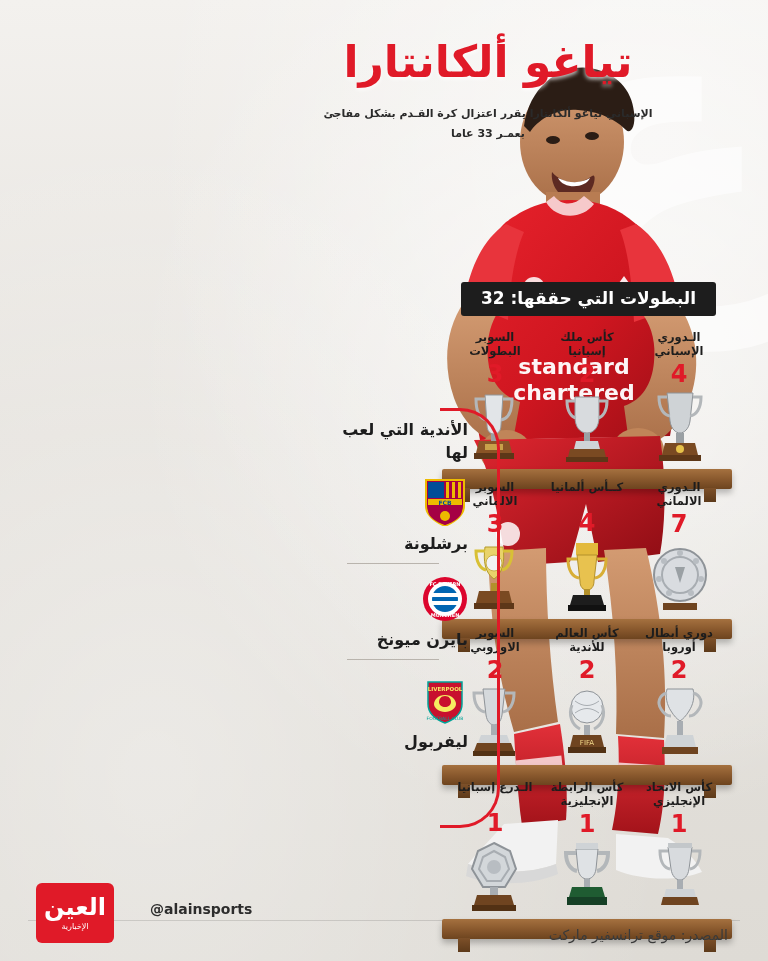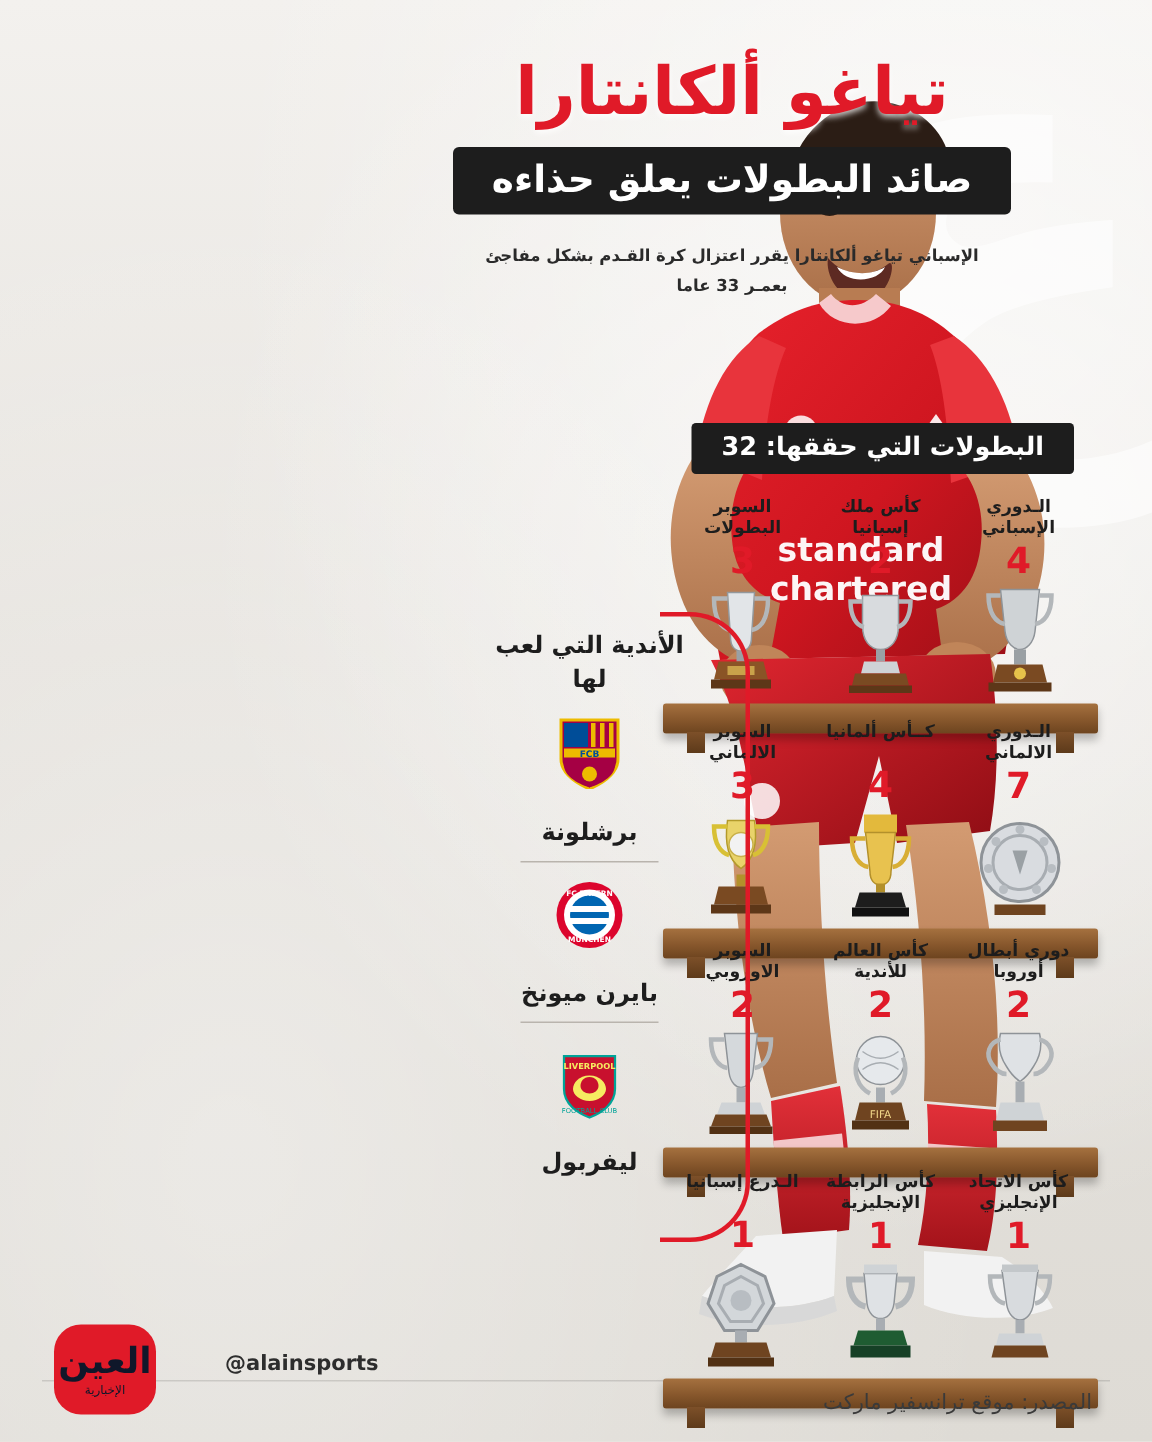--- a/index.html
+++ b/index.html
@@ -110,25 +110,25 @@
   .shelf:before, .shelf:after {
     content:""; position:absolute; bottom:-13px; width:12px; height:14px;
     background:linear-gradient(180deg,#7d5029,#5d3a1a);
   }
   .shelf:before { right:16px; }
   .shelf:after  { left:16px; }
 
   
   .clubs {
     position:absolute; top:418px; right:300px;
-    width:150px; z-index:7; text-align:center;
+    width:150px; z-index:7; text-align:right;
   }
   .clubs-title { font-size:16px; font-weight:700; color:#1d1d1d; line-height:1.45; }
   .club { margin-top:12px; }
-  .club-name { font-size:16px; font-weight:700; color:#1d1d1d; margin-top:15px; }
+  .club-name { font-size:16px; font-weight:700; color:#1d1d1d; margin-top:4px; }
   .club-sep { width:92px; height:1px; background:#b9b4ad; margin:10px auto 0; }
   .clubs-bracket {
     position:absolute; top:408px; right:268px; z-index:6;
     width:60px; height:420px;
     border:3px solid #e01a28;
     border-left:none;
     border-radius:0 40px 40px 0;
     border-right:3px solid #e01a28;
   }
 
@@ -137,23 +137,23 @@
     position:absolute; bottom:18px; right:40px; z-index:7;
     font-size:14px; color:#3a3a3a; font-weight:400;
   }
   .handle {
     position:absolute; bottom:44px; left:150px; z-index:7;
     font-size:14px; color:#2d2d2d; font-weight:600;
     direction:ltr;
   }
   .logo-box {
     position:absolute; bottom:18px; left:36px; z-index:7;
-    width:68px; height:60px; background:#e01a28; border-radius:18px;
+    width:78px; height:60px; background:#e01a28; border-radius:6px;
     display:flex; flex-direction:column; align-items:center; justify-content:center;
-    color:#0f172a;
+    color:#ffffff;
   }
   .logo-box .l1 { font-size:24px; font-weight:700; line-height:1; }
   .logo-box .l2 { font-size:8px; margin-top:3px;text-align:center; }
   .footer-line {
     position:absolute; bottom:40px; right:28px; left:28px; height:1px;
     background:rgba(0,0,0,0.12); z-index:5;
   }
 </style>
 </head>
 <body>
@@ -222,21 +222,20 @@
     <rect x="160" y="736" width="46" height="10" fill="#f7d9da" opacity="0.9" transform="rotate(-6 183 741)"></rect>
     <rect x="262" y="742" width="46" height="10" fill="#f7d9da" opacity="0.9" transform="rotate(4 285 747)"></rect>
 
     <path d="M148 802c-16 18-28 30-36 40 24 10 62 10 88 0l2-44z" fill="#f2f2f2"></path>
     <path d="M260 812l52 4c16 10 28 22 34 34-26 10-62 8-86-2z" fill="#f2f2f2"></path>
     <path d="M112 842c28 10 62 10 88 0l2 10c-28 12-66 12-92 2z" fill="#d8d8d8"></path>
   </svg>
 
   <div class="title-wrap">
     <div class="main-title">تياغو ألكانتارا</div>
-    <div class="sub-title-bar">صائد البطولات يعلق حذاءه</div>
     <div class="desc">الإسباني تياغو ألكانتارا يقرر اعتزال كرة القـدم بشكل مفاجئ بعمـر 33 عاما</div>
   </div>
 
   <div class="trophy-header">
     <span class="bar">البطولات التي حققها: 32</span>
   </div>
 
   <div class="shelf-block" id="shelf1">
     <div class="labels-row">
       <div class="label-cell">

